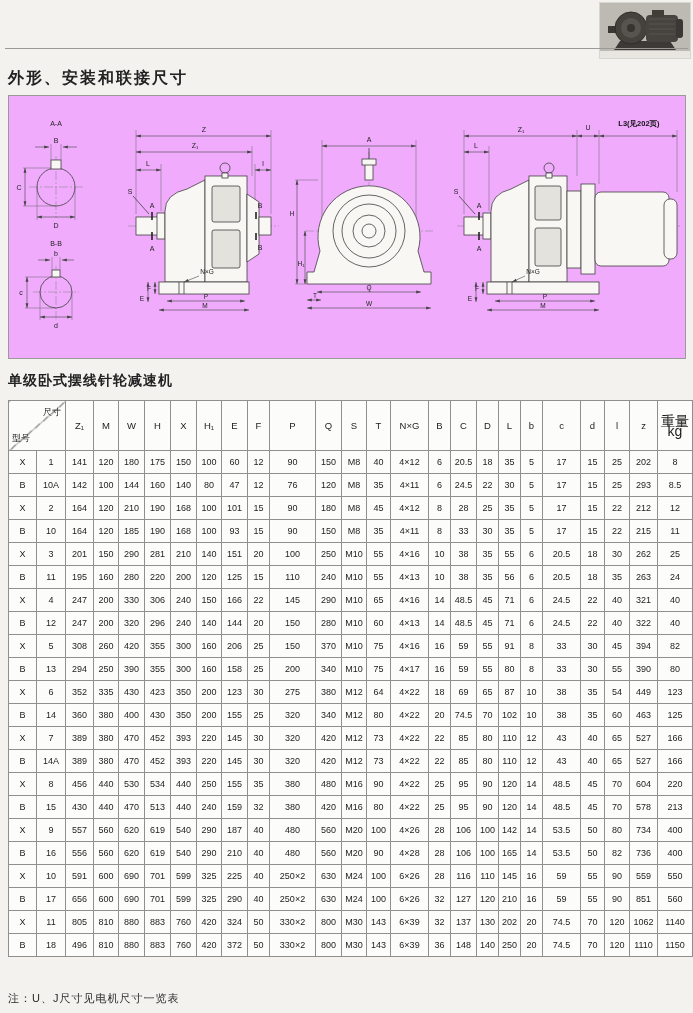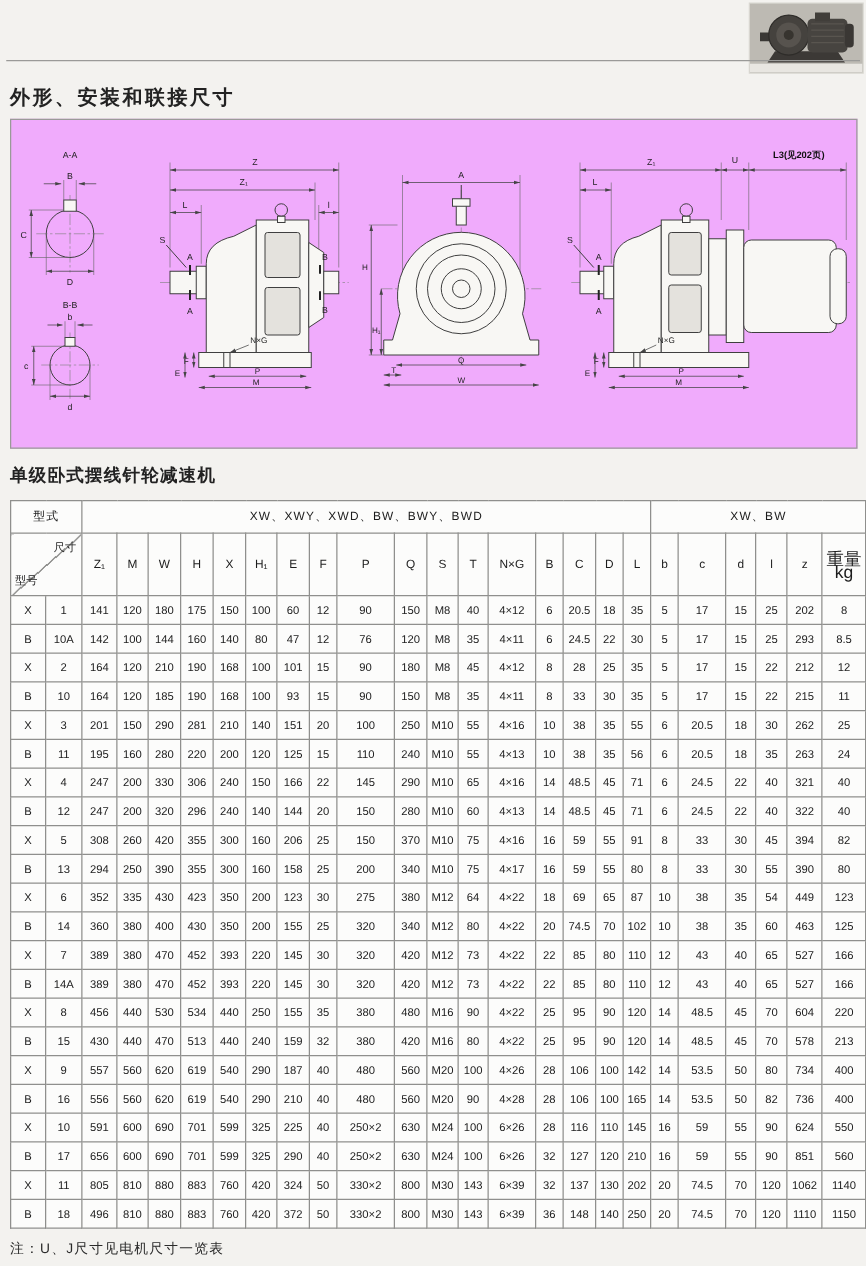--- a/index.html
+++ b/index.html
@@ -311,25 +311,20 @@
       <col style="width:22px">
     <col style="width:22px">
       <col style="width:22px">
       <col style="width:38px">
       <col style="width:24px">
     <col style="width:25px">
       <col style="width:28px">
       <col style="width:35px">
   </colgroup>
   <thead>
-    <tr class="grp">
-      <th colspan="2">型式</th>
-      <th colspan="17">XW、XWY、XWD、BW、BWY、BWD</th>
-      <th colspan="6">XW、BW</th>
-    </tr>
     <tr class="cols" id="col-header-row">
       <th colspan="2" class="diag">
         <span class="dt">尺寸</span>
         <span class="db">型号</span>
       </th>
     <th>Z₁</th>
         <th>M</th>
         <th>W</th>
         <th>H</th>
         <th>X</th>
@@ -860,21 +855,21 @@
         <td>100</td>
         <td>6×26</td>
         <td>28</td>
         <td>116</td>
         <td>110</td>
         <td>145</td>
         <td>16</td>
         <td>59</td>
         <td>55</td>
         <td>90</td>
-        <td>624</td>
+        <td>559</td>
         <td>550</td>
       </tr>
       <tr>
         <td>B</td>
         <td>17</td>
         <td>656</td>
         <td>600</td>
         <td>690</td>
         <td>701</td>
         <td>599</td>

